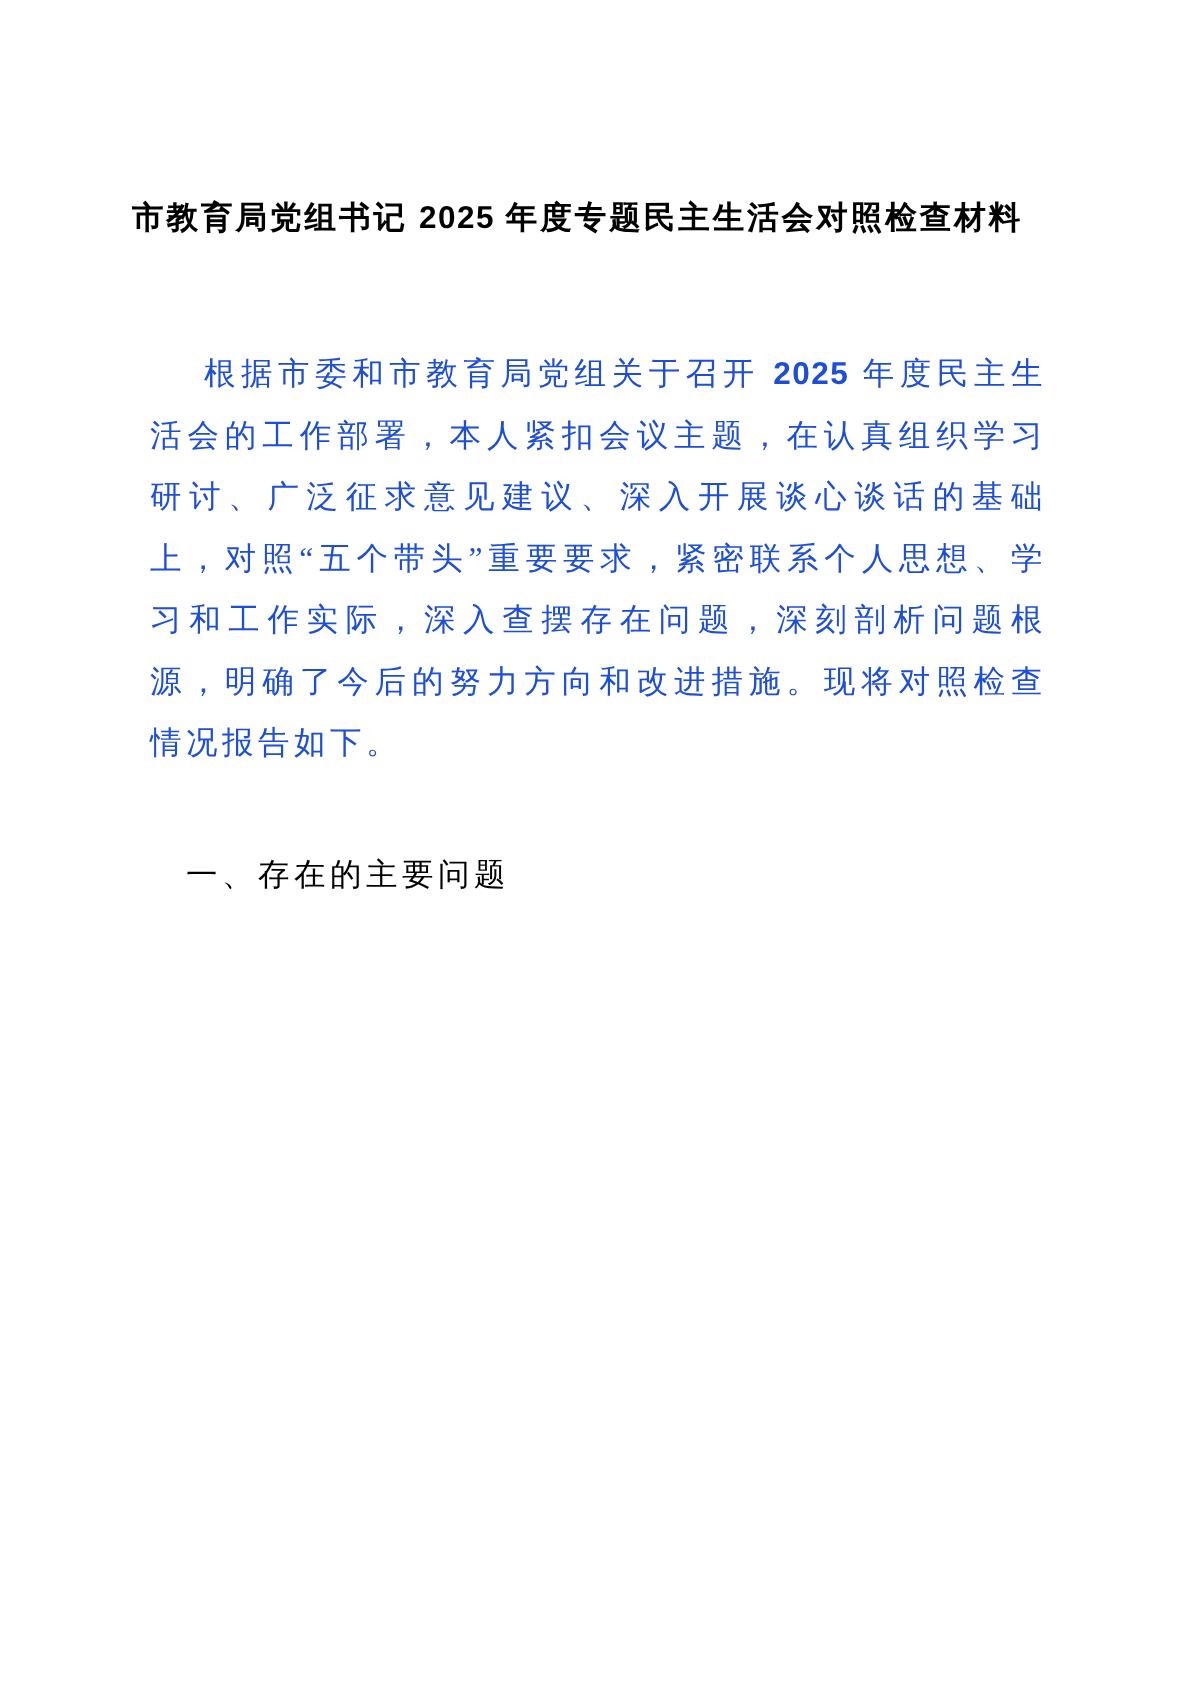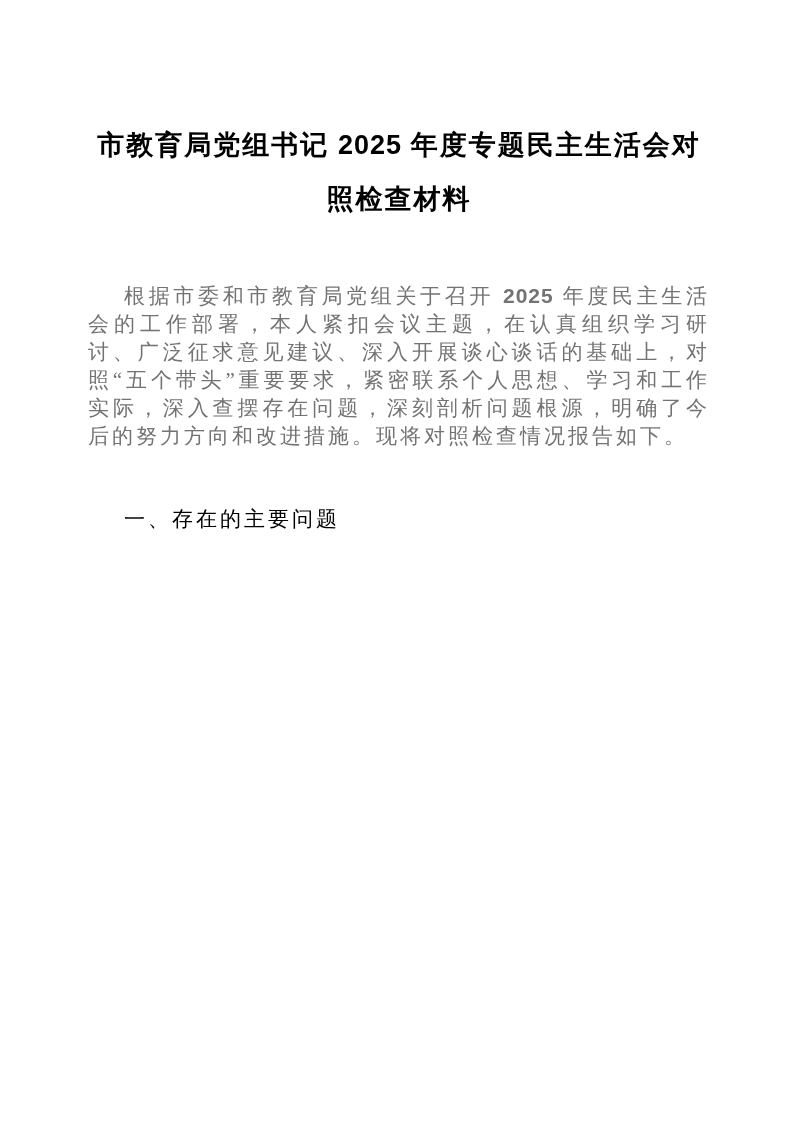--- a/index.html
+++ b/index.html
@@ -14,48 +14,49 @@
     margin: 0 auto;
     background: #ffffff;
     overflow: hidden;
     box-sizing: border-box;
     padding: 118px 83px 0 88px;
     color: #000000;
     font-family: "Liberation Serif", "DejaVu Serif", serif;
   }
   .doc-title {
     margin: 0;
-    font-size: 27px;
+    font-size: 21px;
     font-weight: 600;
     line-height: 54px;
     letter-spacing: 2px;
-    text-align: center;
+    text-align: left;
     color: #000000;
   }
   .para {
-    margin: 0;
+    margin: 12px;
     font-size: 21px;
     font-weight: normal;
-    line-height: 28px;
+    line-height: 41px;
     letter-spacing: 3px;
     text-align: justify;
     text-indent: 36px;
-    color: #737373;
+    color: #1d4ed8;
   }
   .intro {
     margin-top: 56px;
   }
   .section-heading {
     margin: 49px 0 0 0;
     font-size: 21px;
     font-weight: normal;
     line-height: 41px;
     letter-spacing: 3px;
     text-indent: 36px;
     color: #000000;
+    font-family: Liberation Mono, monospace;
   }
   .subsection {
     margin-top: 47px;
   }
   
   .num {
     font-family: "Liberation Sans", "DejaVu Sans", sans-serif;
     font-weight: bold;
     letter-spacing: 1px;
   }

